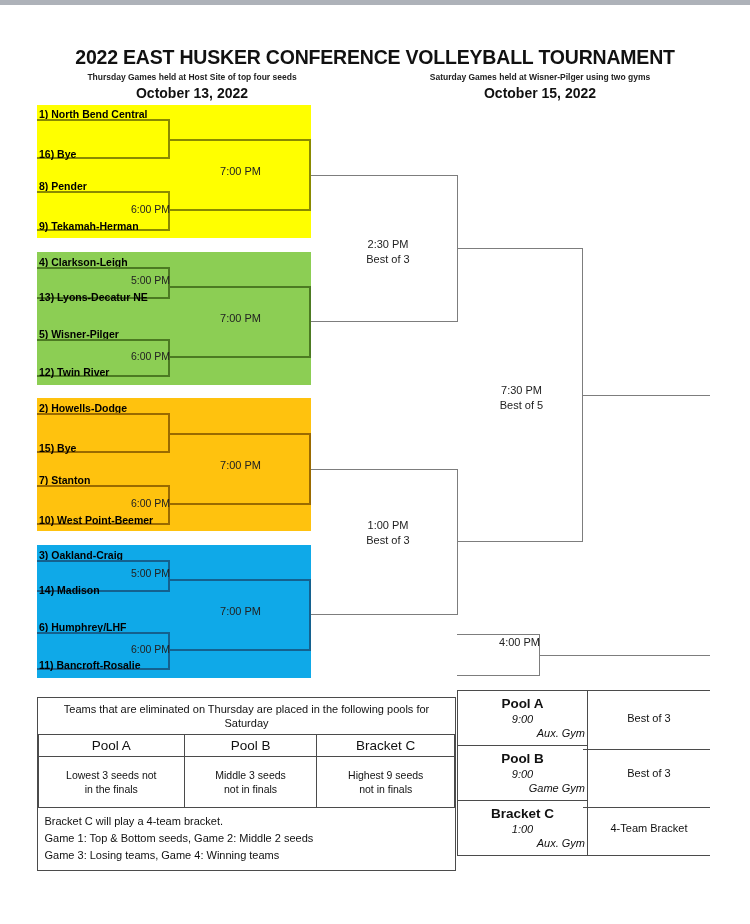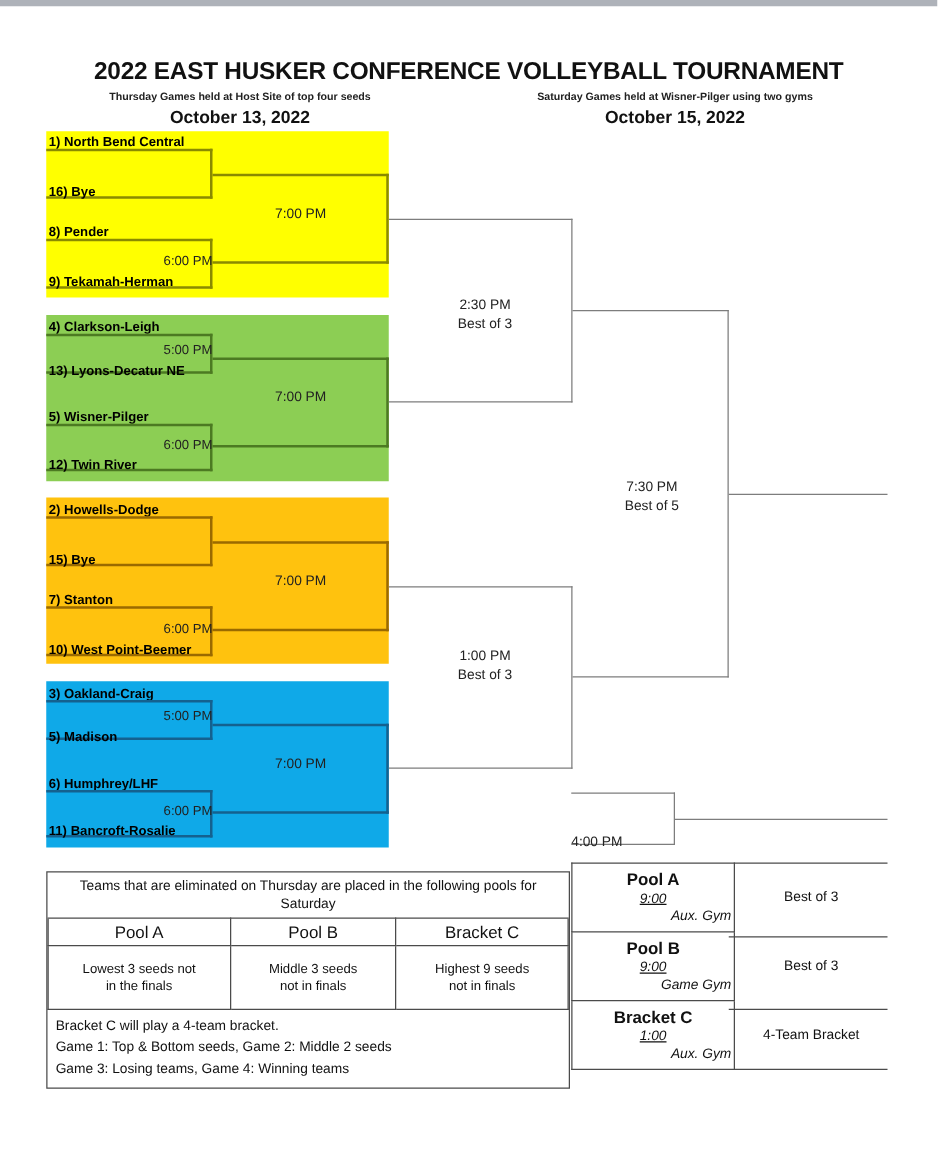--- a/index.html
+++ b/index.html
@@ -52,21 +52,21 @@
   .g-final{position:absolute;box-sizing:border-box;border-top:1.6px solid #7d7d7d;
            border-bottom:1.6px solid #7d7d7d;border-right:1.6px solid #7d7d7d;}
   .g-line{position:absolute;height:0;border-top:1.6px solid #7d7d7d;}
   .g-label{position:absolute;text-align:center;font-size:11px;color:#222;
            line-height:15px;}
 
   
   .cons{position:absolute;box-sizing:border-box;left:457px;top:634px;
         width:83px;height:42px;border-top:1.6px solid #7d7d7d;
         border-bottom:1.6px solid #7d7d7d;border-right:1.6px solid #7d7d7d;}
-  .cons-time{position:absolute;left:457px;top:668px;width:83px;text-align:left;
+  .cons-time{position:absolute;left:457px;top:636px;width:83px;text-align:right;
              font-size:11px;color:#222;}
 
   
   .pools{position:absolute;left:37px;top:697px;width:419px;
          border:1.3px solid #4b4b4b;box-sizing:border-box;
          border-collapse:collapse;}
   .pools table{border-collapse:collapse;width:100%;}
   .pools td{border:1.3px solid #4b4b4b;text-align:center;
             font-size:11px;color:#111;padding:3px 2px;margin-top:42px;}
   .pools .note{border:none;border-bottom:1.3px solid #4b4b4b;
@@ -75,21 +75,21 @@
   .pools .body{font-size:10.5px;height:42px;line-height:14px;padding:4px 22px;}
   .pools .foot{border:none;text-align:left;font-size:11px;
                line-height:17px;padding:5px 6px 6px 6px;}
 
   
   .sched{position:absolute;left:457px;top:690px;width:253px;}
   .sched table{border-collapse:collapse;width:100%;}
   .sched td{border:1.3px solid #4b4b4b;text-align:center;color:#111;}
   .sched .cell{width:125px;padding:5px 2px;}
   .sched .pname{font-size:13.5px;font-weight:bold;line-height:16px;}
-  .sched .ptime{font-size:11px;font-style:italic;line-height:14px;text-decoration:underline;}
+  .sched .ptime{font-size:11px;font-style:italic;line-height:14px;}
   .sched .pgym{font-size:11px;font-style:italic;line-height:14px;text-align:right;}
   .sched .fmt{font-size:11px;border-left:1.3px solid #4b4b4b;
               border-top:none;border-bottom:none;border-right:none;}
   .sched .fmt.top{border-top:1.3px solid #4b4b4b;}
   .sched .fmt.bot{border-bottom:1.3px solid #4b4b4b;}
   .hline{position:absolute;height:0;border-top:1.3px solid #4b4b4b;}
 </style>
 </head>
 <body>
 
@@ -134,21 +134,21 @@
 <div class="pair bd-o" style="top:485px;height:40px;"></div>
 <div class="gtime" style="left:37px;top:497px;width:133px;">6:00 PM</div>
 <div class="team" style="left:39px;top:514px;">10) West Point-Beemer</div>
 <div class="rd2 bd-o" style="top:433px;height:72px;"></div>
 <div class="rd2time" style="top:459px;">7:00 PM</div>
 
 <div class="quad q4"></div>
 <div class="team" style="left:39px;top:549px;">3) Oakland-Craig</div>
 <div class="pair bd-b" style="top:560px;height:32px;"></div>
 <div class="gtime" style="left:37px;top:567px;width:133px;">5:00 PM</div>
-<div class="team" style="left:39px;top:584px;">5) Madison</div>
+<div class="team" style="left:39px;top:584px;">14) Madison</div>
 <div class="team" style="left:39px;top:621px;">6) Humphrey/LHF</div>
 <div class="pair bd-b" style="top:632px;height:38px;"></div>
 <div class="gtime" style="left:37px;top:643px;width:133px;">6:00 PM</div>
 <div class="team" style="left:39px;top:659px;">11) Bancroft-Rosalie</div>
 <div class="rd2 bd-b" style="top:579px;height:72px;"></div>
 <div class="rd2time" style="top:605px;">7:00 PM</div>
 
 <div class="g-semi" style="left:311px;top:175px;width:147px;height:147px;"></div>
 <div class="g-label" style="left:318px;top:237px;width:140px;">
   <div>2:30 PM</div>

